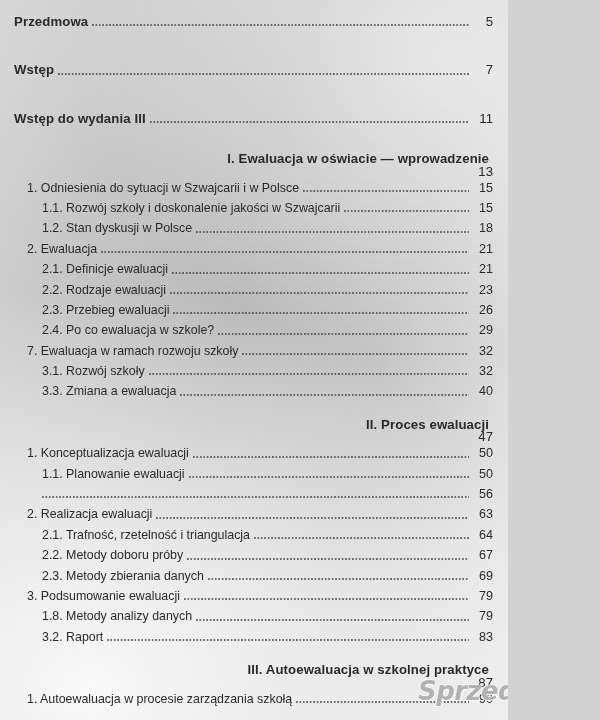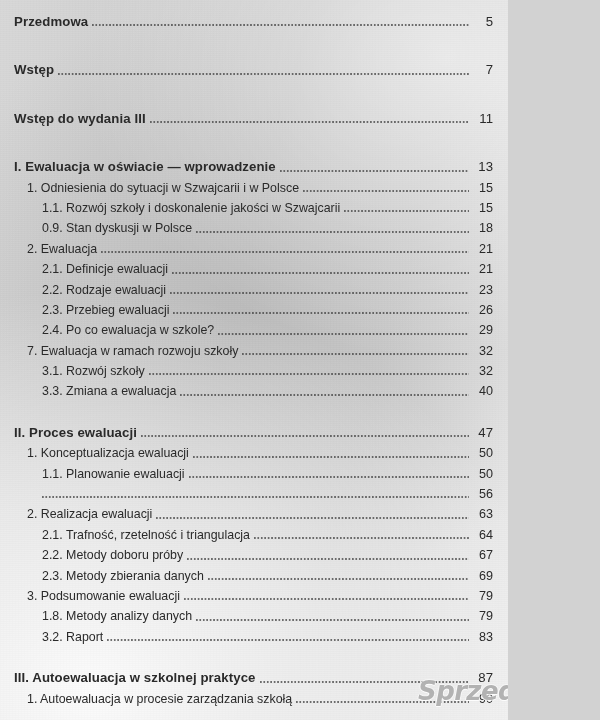--- a/index.html
+++ b/index.html
@@ -85,21 +85,21 @@
     padding-left: 2px;
     text-align: right;
     min-width: 22px;
   }
 
   
   .lvl-front .label { font-weight: bold; font-size: 13.2px; letter-spacing: 0.1px; }
   .lvl-front { height: 20.4px; font-size: 13.2px; }
 
   .lvl-part .label { font-weight: bold; font-size: 13.2px; letter-spacing: 0.1px; }
-  .lvl-part { font-size: 13.2px; }
+  .lvl-part { font-size: 13.2px; flex-direction: column; }
 
   .lvl-1 { padding-left: 13px; }
   .lvl-2 { padding-left: 28px; }
 
   .pageno { font-size: 12.6px; }
   .lvl-front .pageno, .lvl-part .pageno { font-size: 13.2px; font-weight: normal; }
 
   .gap-lg { height: 28px; }
   .gap-md { height: 21px; }
 
@@ -181,21 +181,21 @@
         <span class="label">1. Odniesienia do sytuacji w Szwajcarii i w Polsce</span>
         <span class="leader"></span>
         <span class="pageno">15</span>
       </div>
       <div class="entry lvl-2">
         <span class="label">1.1. Rozwój szkoły i doskonalenie jakości w Szwajcarii</span>
         <span class="leader"></span>
         <span class="pageno">15</span>
       </div>
       <div class="entry lvl-2">
-        <span class="label">0.9. Stan dyskusji w Polsce</span>
+        <span class="label">1.2. Stan dyskusji w Polsce</span>
         <span class="leader"></span>
         <span class="pageno">18</span>
       </div>
       <div class="entry lvl-1">
         <span class="label">2. Ewaluacja</span>
         <span class="leader"></span>
         <span class="pageno">21</span>
       </div>
       <div class="entry lvl-2">
         <span class="label">2.1. Definicje ewaluacji</span>

